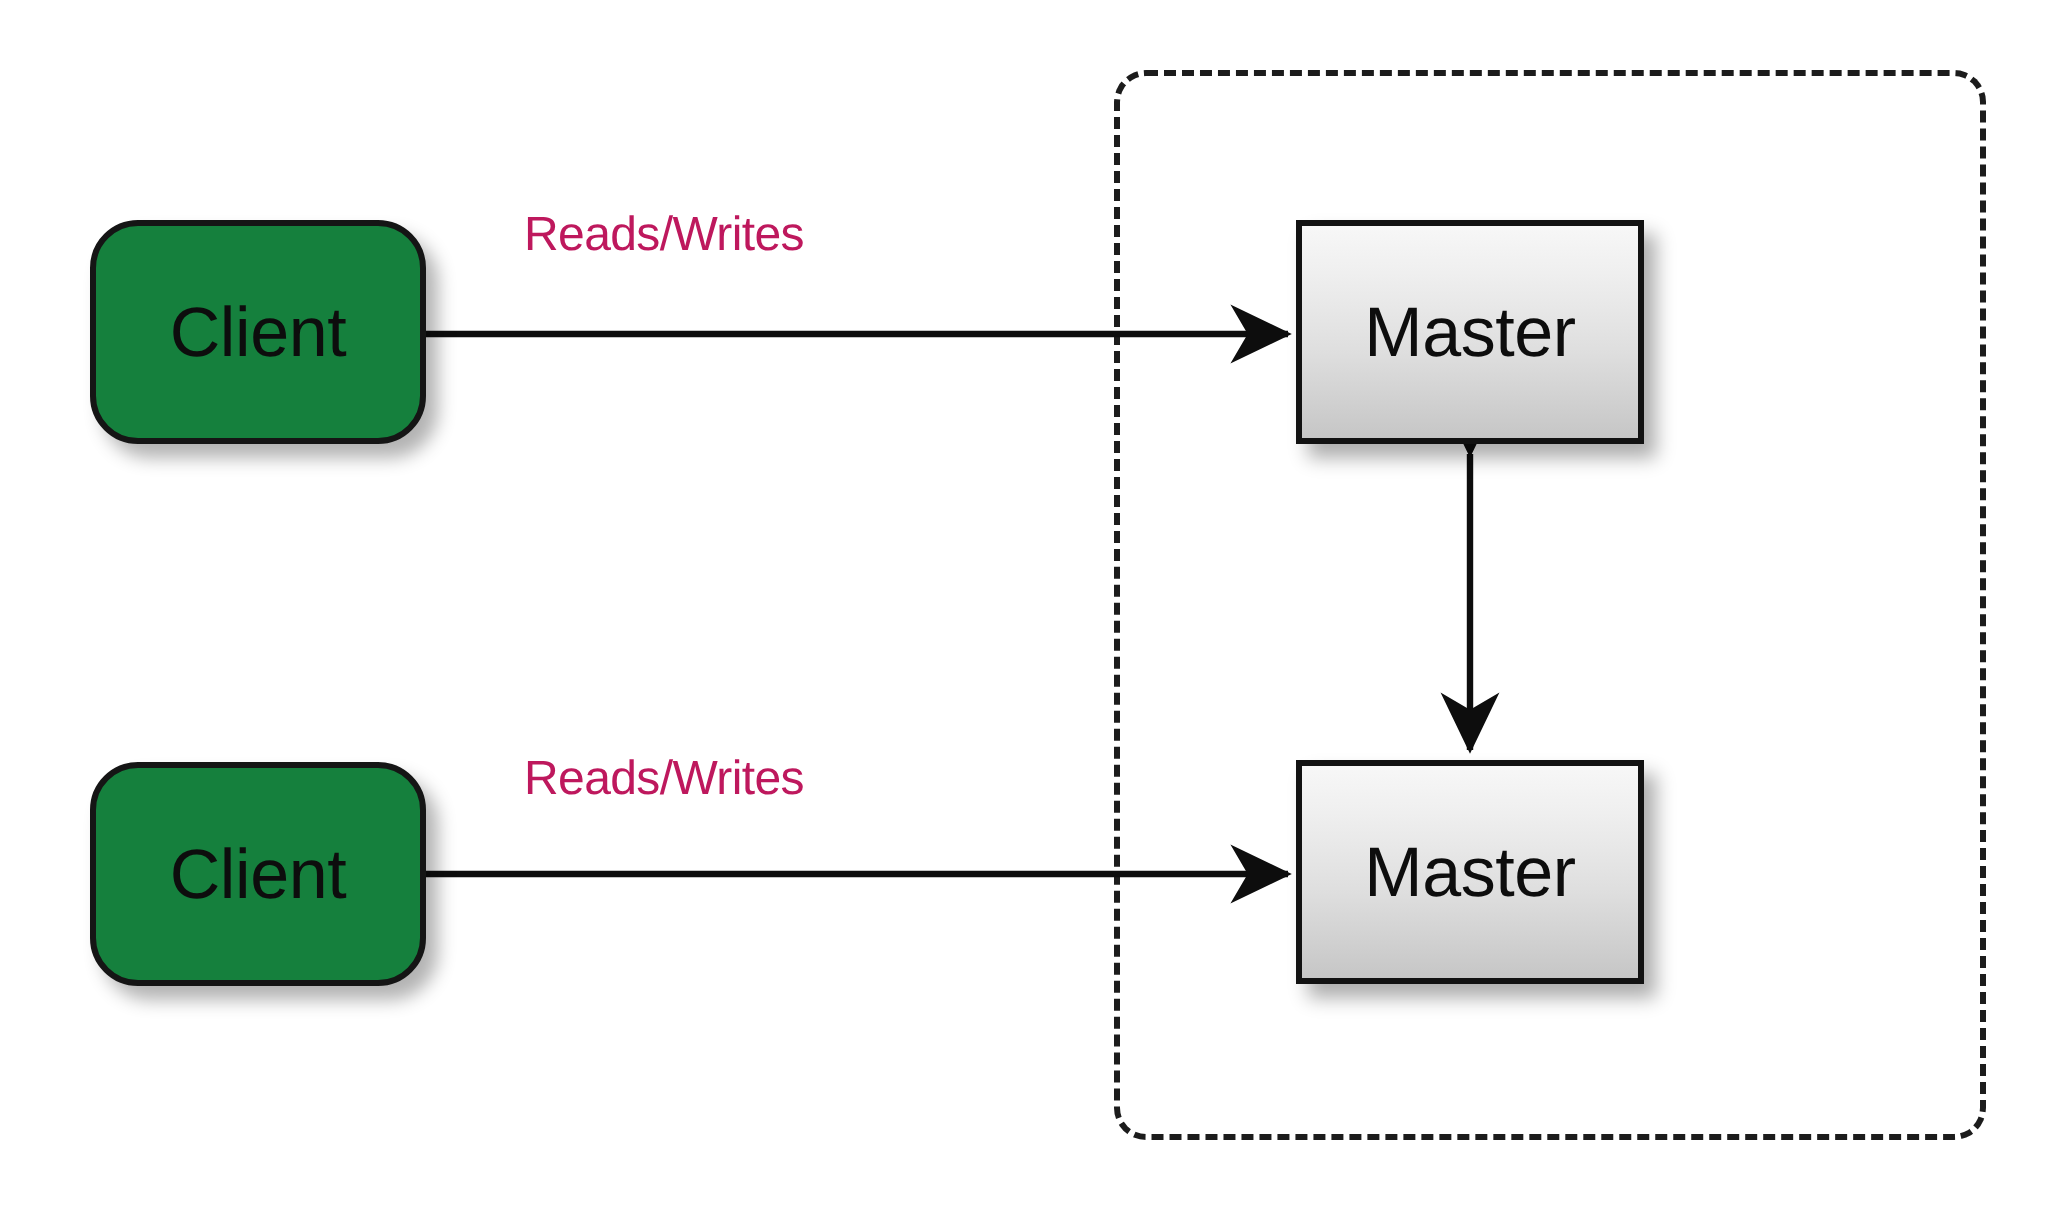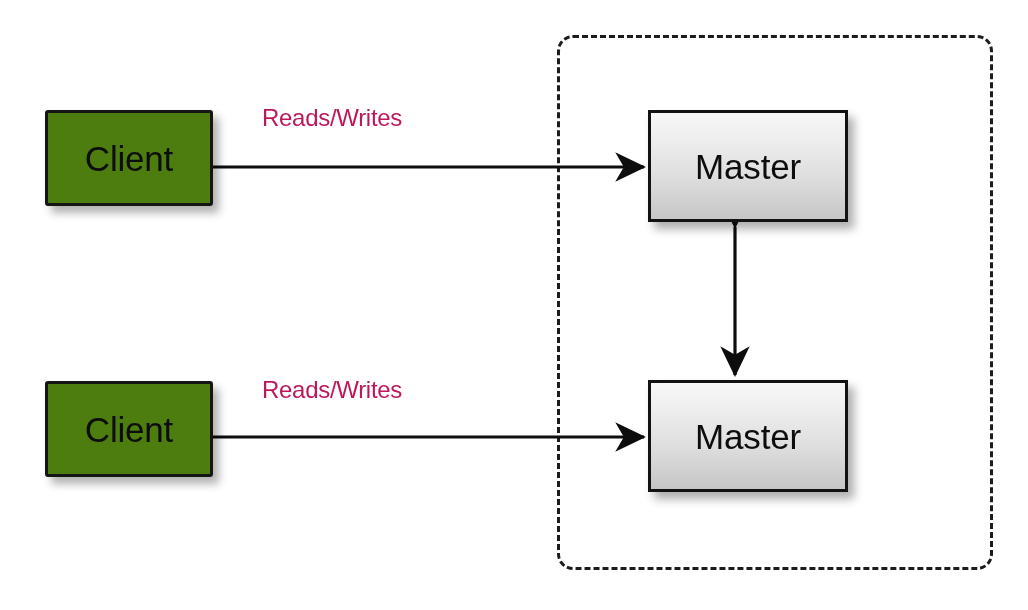--- a/index.html
+++ b/index.html
@@ -33,32 +33,32 @@
     letter-spacing: -0.2px;
     line-height: 1;
     white-space: nowrap;
     pointer-events: none;
   }
 
   
   .client-node {
     position: absolute;
     width: 168px;
-    height: 96px;
-    background: #4d7c0f;
+    height: 112px;
+    background: #15803d;
     border: 3.5px solid #151515;
-    border-radius: 3px;
+    border-radius: 24px;
     box-sizing: border-box;
     box-shadow: 6px 7px 9px rgba(0,0,0,0.30);
   }
 
   
   .master-node {
     position: absolute;
-    width: 200px;
+    width: 174px;
     height: 112px;
     border: 3.5px solid #121212;
     box-sizing: border-box;
     background: linear-gradient(to bottom, #f7f7f7 0%, #efefef 22%, #dedede 60%, #c6c6c6 100%);
     box-shadow: 6px 7px 9px rgba(0,0,0,0.32);
   }
 
   
   .boundary {
     position: absolute;

